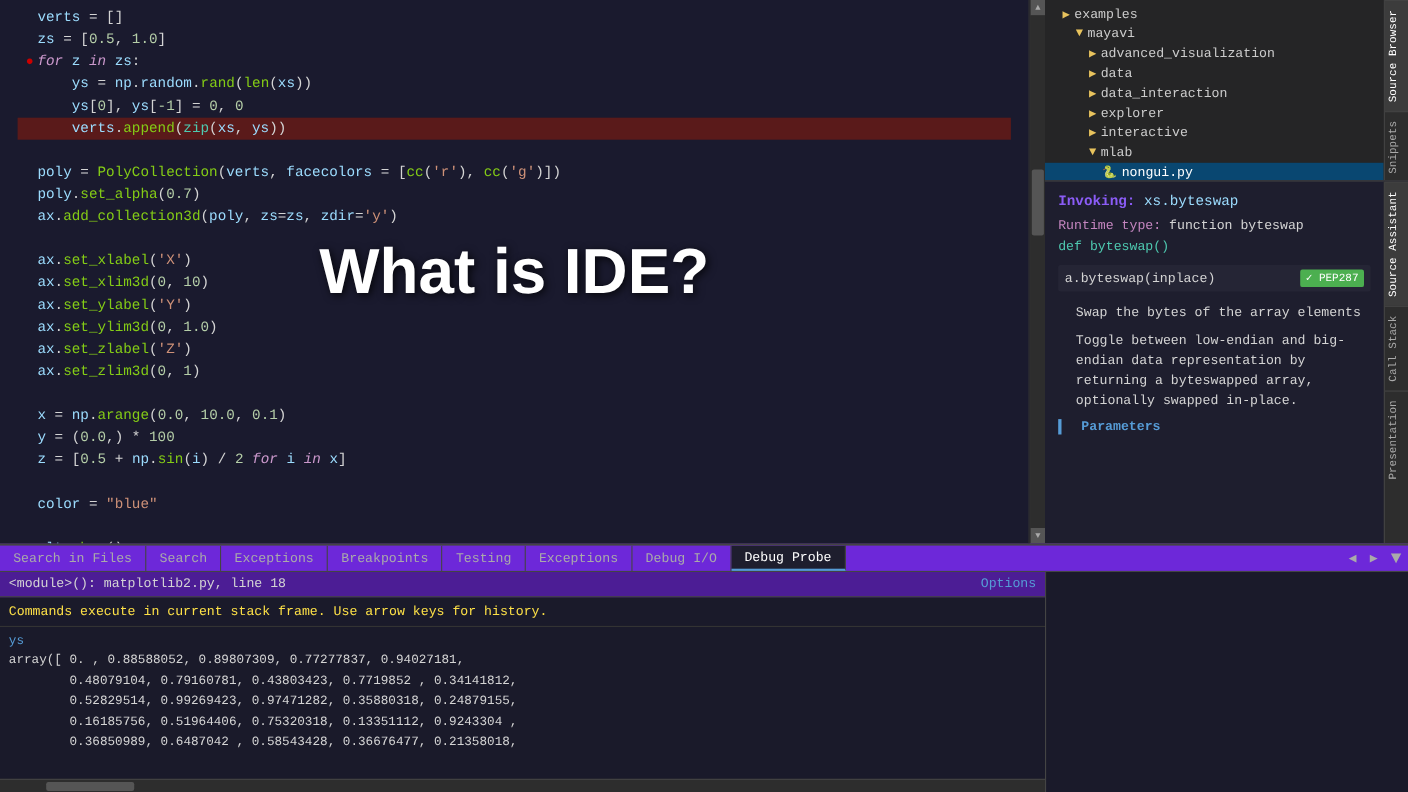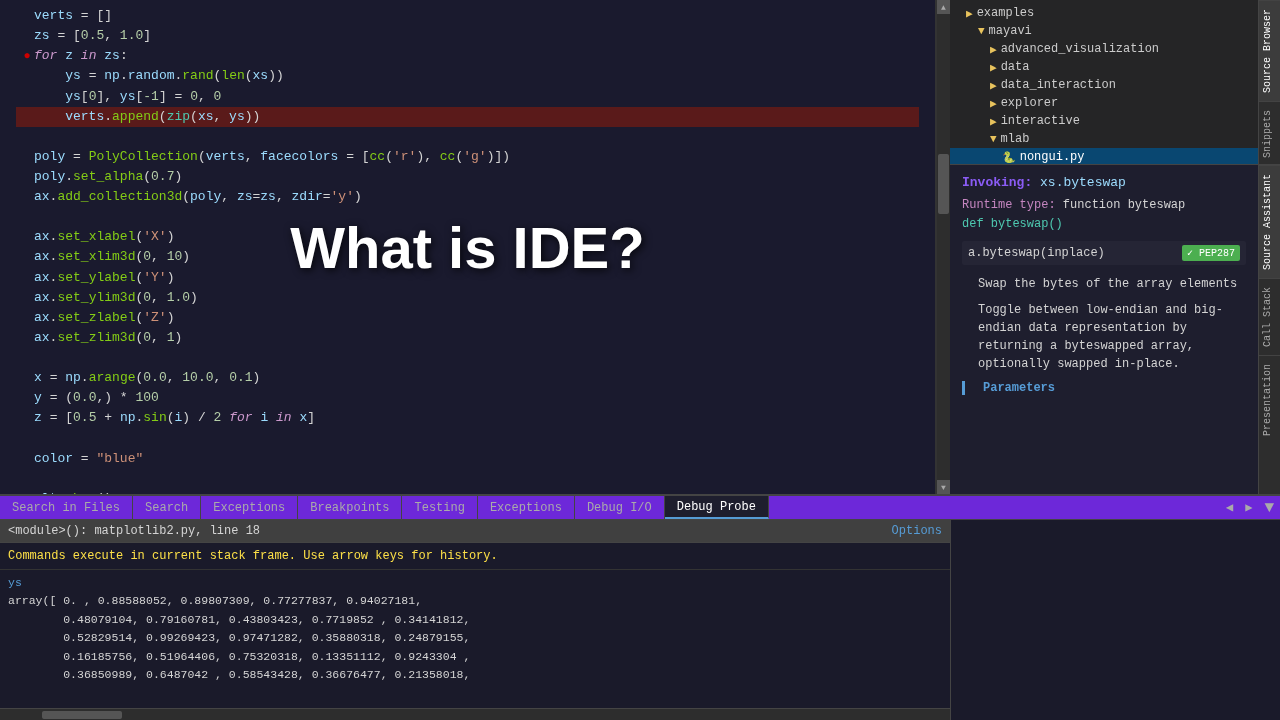--- a/index.html
+++ b/index.html
@@ -360,21 +360,21 @@
       background: #1a1a2a;
       display: flex;
       flex-direction: column;
       overflow: hidden;
     }
 
     .debug-header {
       padding: 4px 8px;
       font-size: 12px;
       color: #d4d4d4;
-      background: #404040;
+      background: #4c1d95;
       border-bottom: 1px solid #444;
       display: flex;
       align-items: center;
       justify-content: space-between;
     }
 
     .debug-options {
       color: #569cd6;
       cursor: pointer;
       font-size: 12px;

